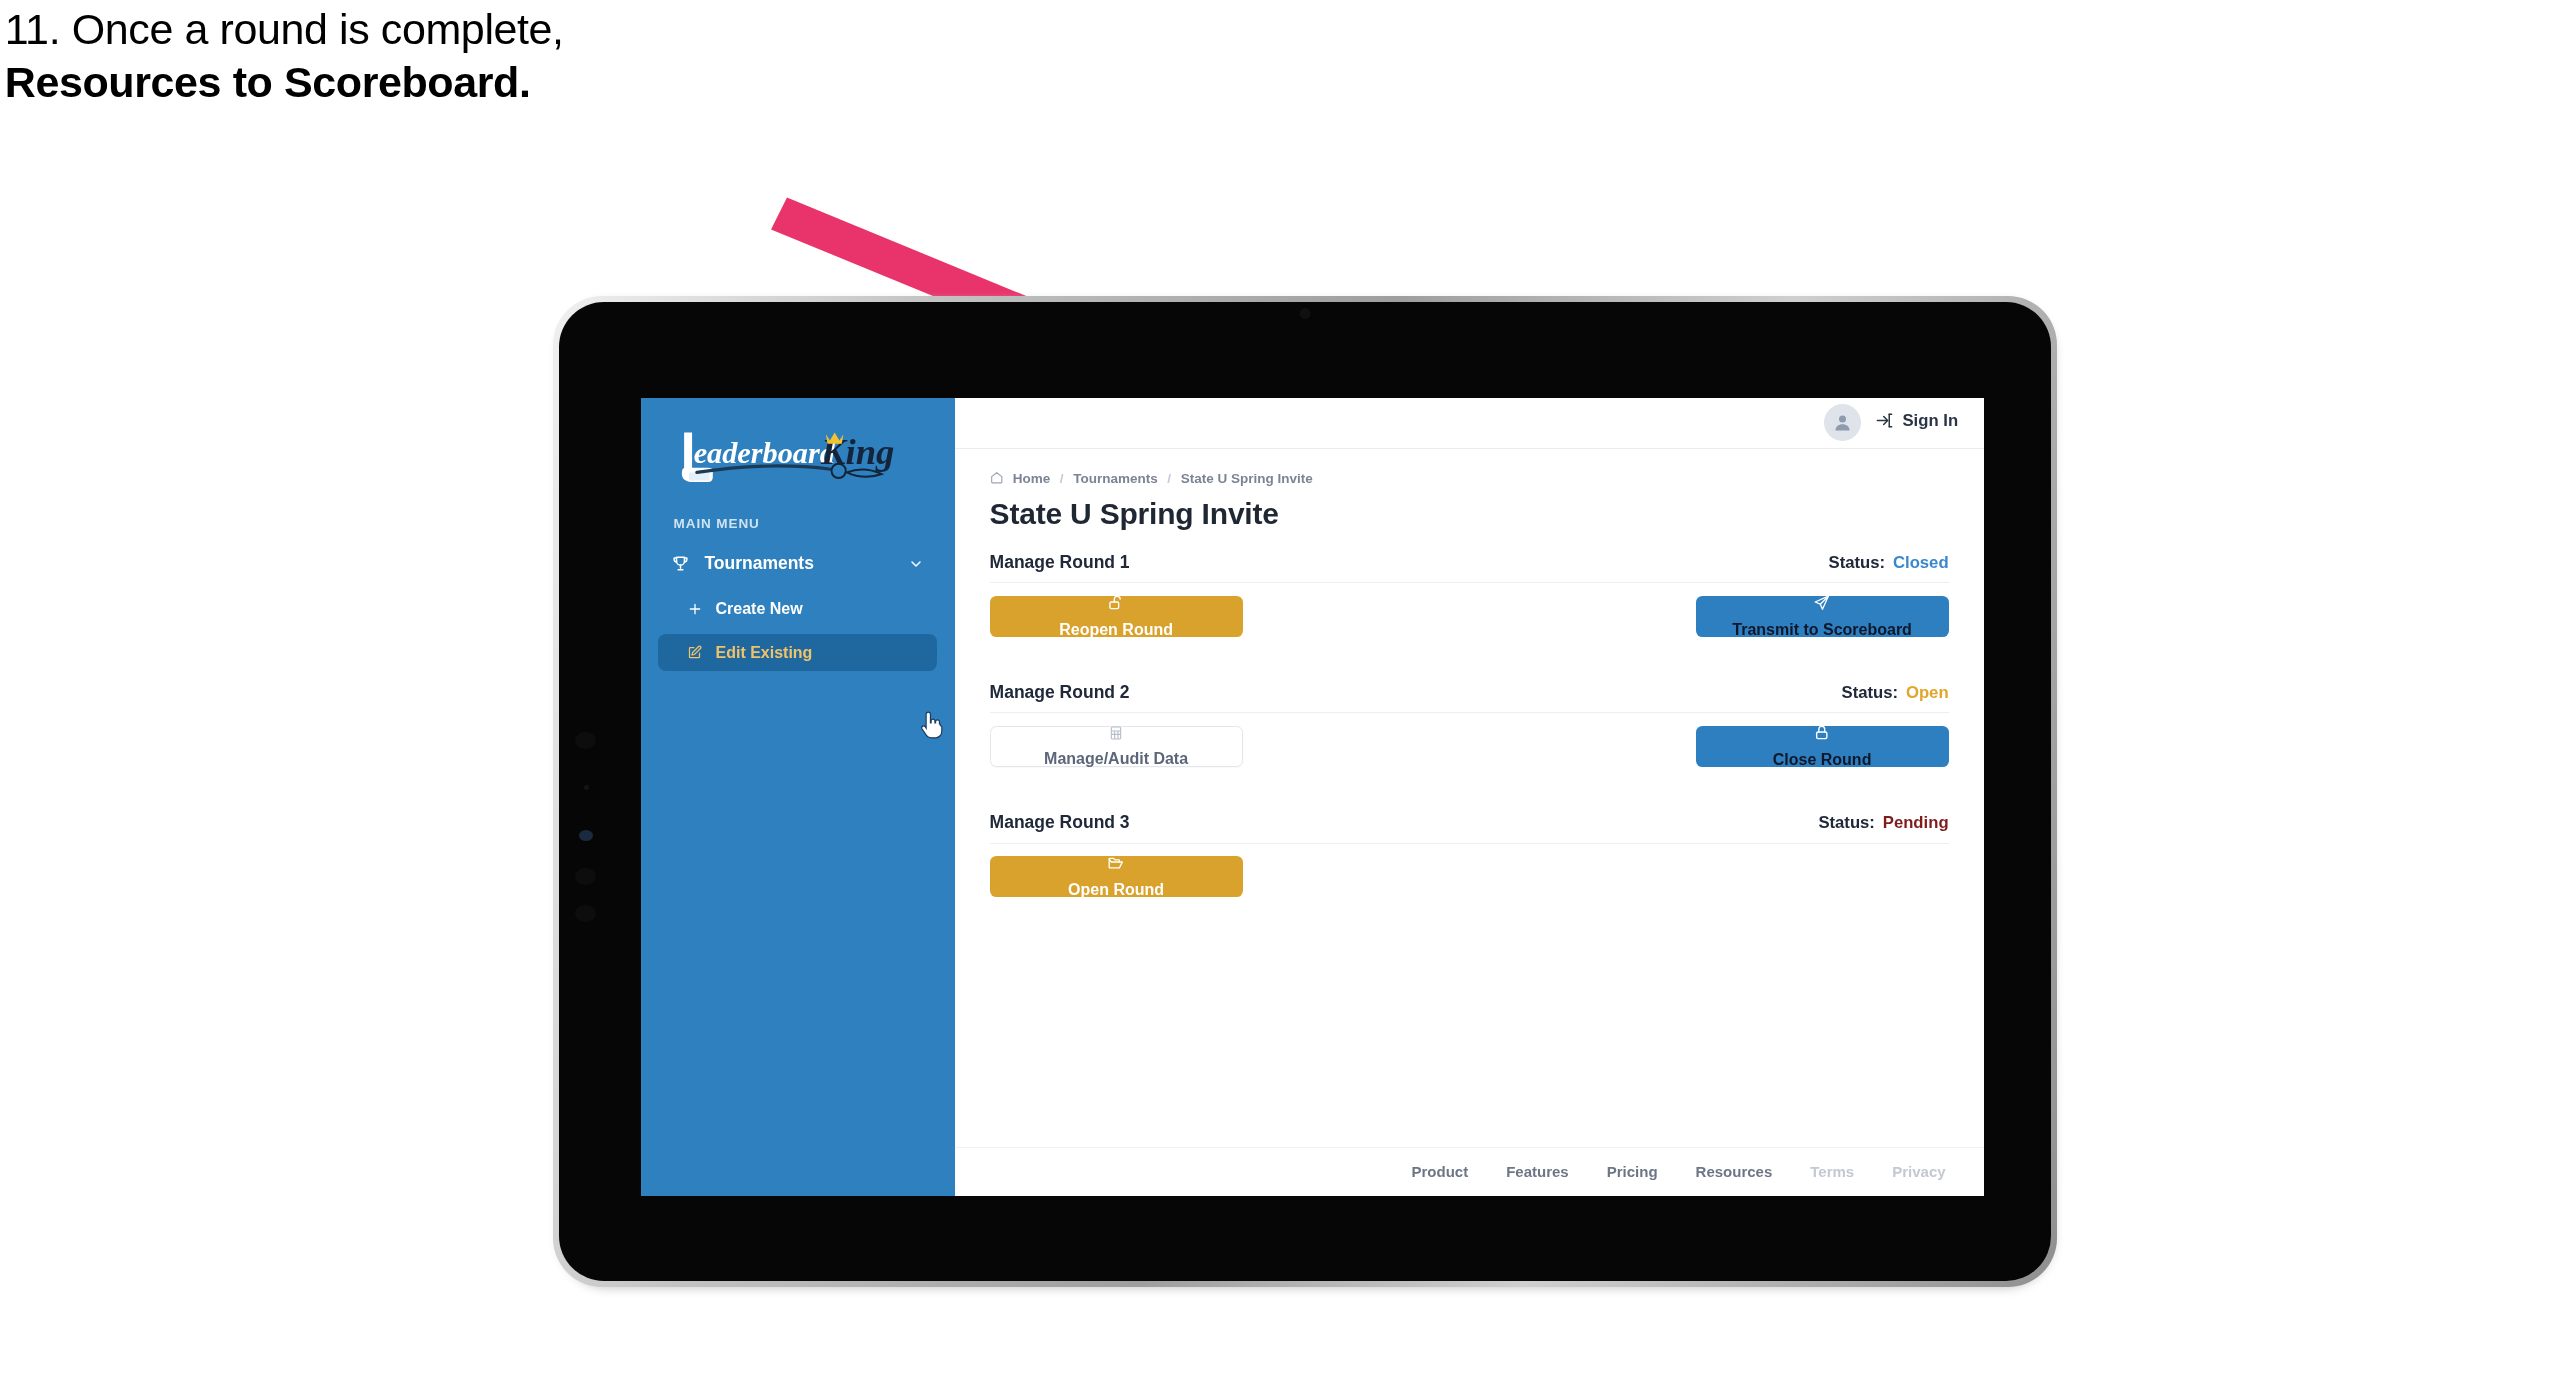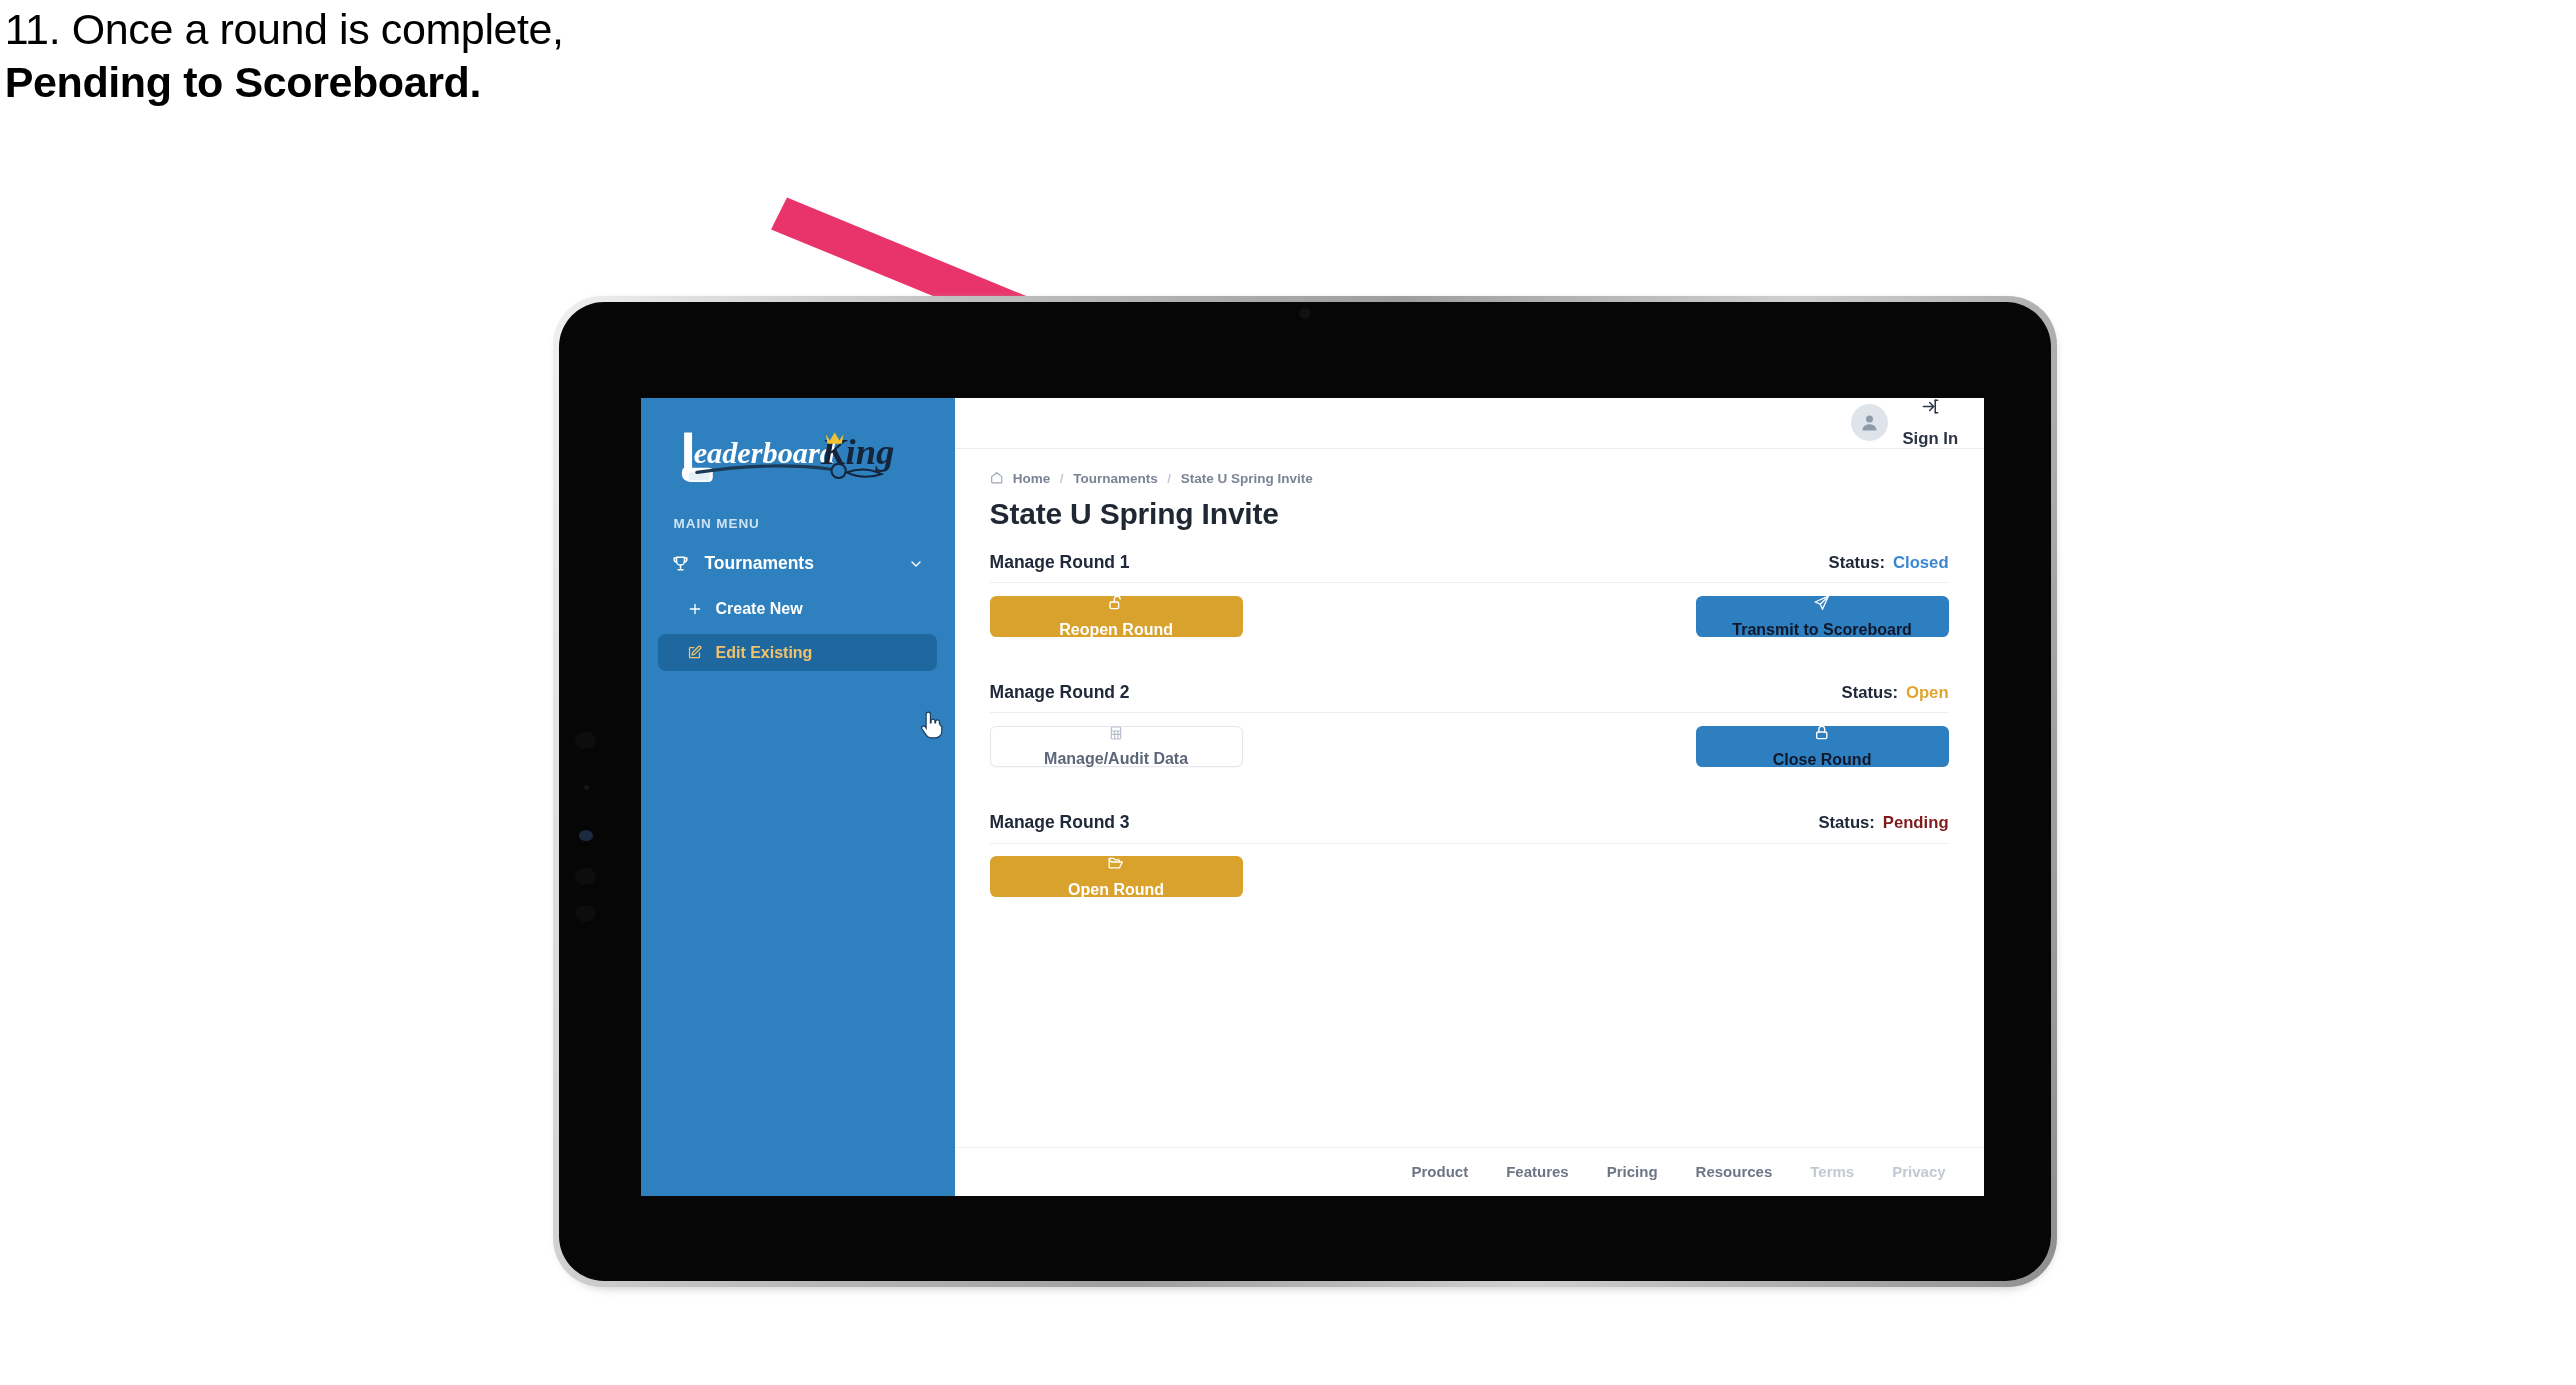--- a/index.html
+++ b/index.html
@@ -106,21 +106,21 @@
   .main { flex: 1; display: flex; flex-direction: column; background:#fff; min-width:0; }
   .topbar {
     height: 51px; border-bottom: 0.8px solid #ececf0;
     display:flex; align-items:center; justify-content:flex-end;
     padding-right: 25.5px; gap: 14.3px;
   }
   .avatar {
     width: 37px; height: 37px; border-radius: 50%;
     background: #dfe3ea; display:flex; align-items:center; justify-content:center;
   }
-  .signin { display:flex; align-items:center; gap:8px; color:#2b3444; font-size:16.7px; font-weight:700;flex-direction:column; }
+  .signin { display:flex; align-items:flex-start; gap:8px; color:#2b3444; font-size:16.7px; font-weight:700; }
 
   .content { flex:1; padding: 22px 35px 0 35px; }
 
   .breadcrumb { display:flex; align-items:center; gap:9.6px; font-size:13.5px; color:#7b8495; font-weight:600; }
   .breadcrumb .sep { color:#c5cbd6; }
   .breadcrumb .home-ico { width:13.5px; height:13.5px; display:inline-block; }
 
   .page-title { font-size: 30px; font-weight: 800; color:#1f2733; margin-top: 11px; letter-spacing:-0.2px; }
 
   .round-block { margin-top: 21px; }
@@ -158,21 +158,21 @@
   .footer a { font-size:15px; font-weight:700; color:#6d7687; text-decoration:none; }
   .footer a.muted { color:#c3c8d2; }
 </style>
 </head>
 <body>
 
 <div class="page">
 
   <div class="caption">
     <span class="l">11. Once a round is complete,</span>
-    <span class="l"><b>Pending to Scoreboard.</b></span>
+    <span class="l"><b>Resources to Scoreboard.</b></span>
   </div>
 
   <svg class="arrow-svg" viewBox="0 0 3234 1740">
     <g fill="#e8336b" stroke="none">
       <polygon points="988,248 2018,672 1998,712 968,288"></polygon>
       <polygon points="2108,700 1968,638 2020,711 1968,738"></polygon>
     </g>
   </svg>
 
   <div class="tablet-shadow"></div>

